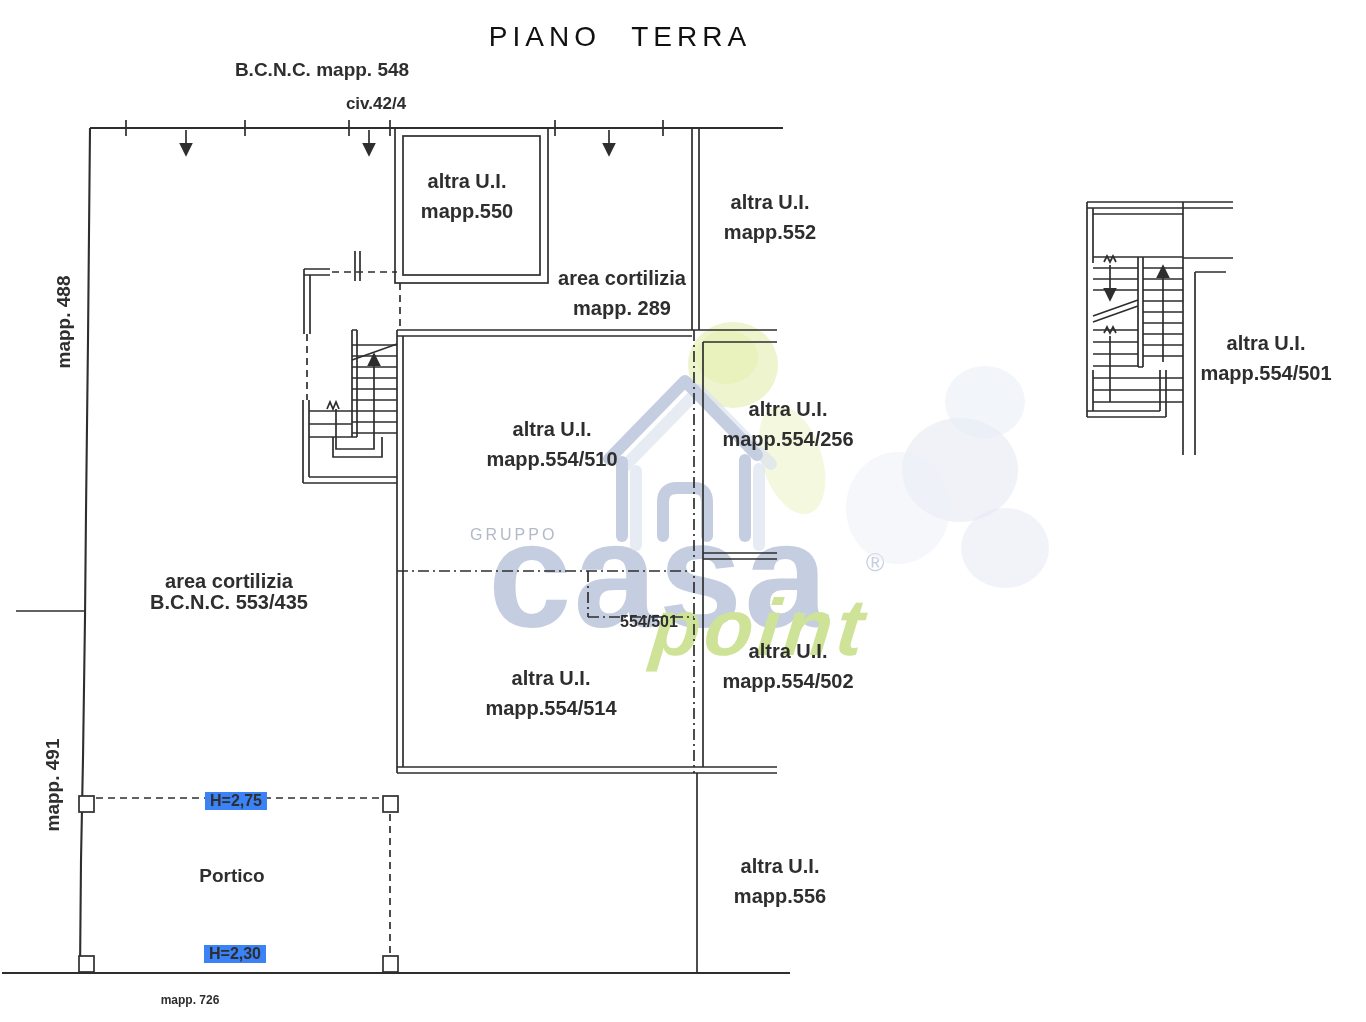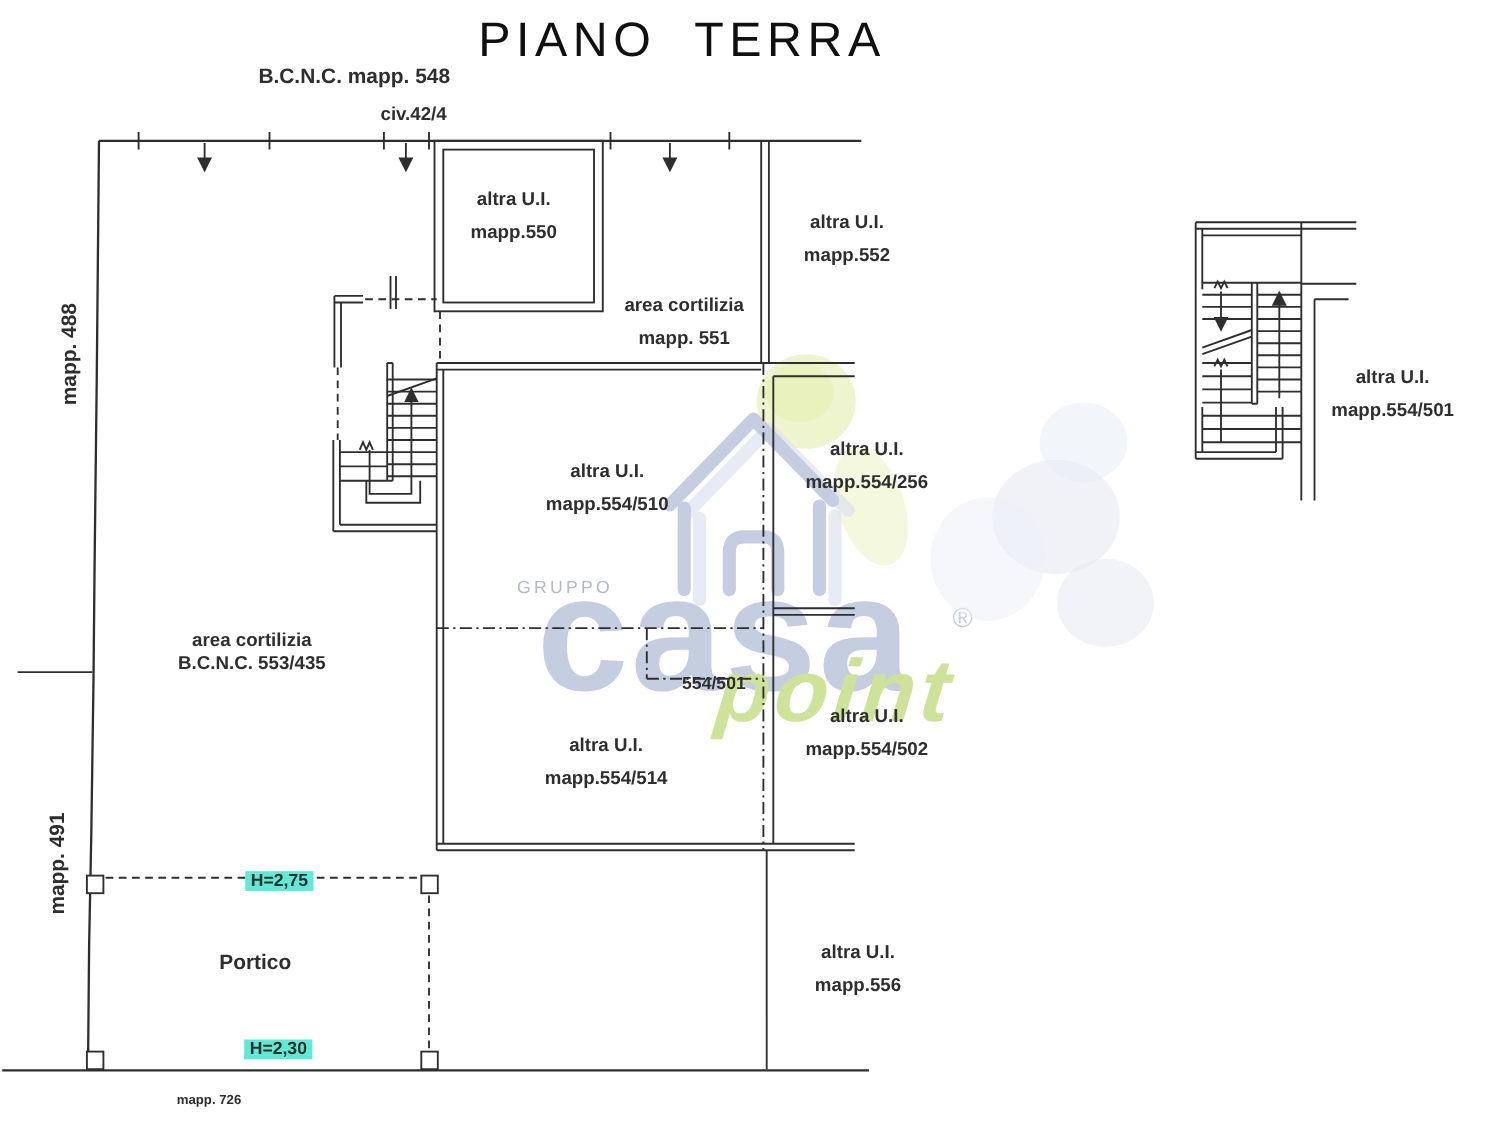--- a/index.html
+++ b/index.html
@@ -10,32 +10,32 @@
   svg.plan{position:absolute;left:0;top:0;z-index:2;}
   
   .w{stroke:var(--ink,#2e2e2e);stroke-width:1.7;fill:none;}
   .thick{stroke-width:2.1;}
   .dd{stroke-dasharray:11 4 2 4;}
   .dash{stroke-dasharray:7 5;}
   .pillar{fill:#fff;stroke:var(--ink,#2e2e2e);stroke-width:1.7;}
   
   .lbl{
     position:absolute;transform:translate(-50%,-50%);text-align:center;z-index:3;
-    font-weight:bold;font-size:17px;line-height:30px;color:var(--ink,#222);
+    font-weight:bold;font-size:20px;line-height:30px;color:var(--ink,#222);
     white-space:nowrap;
   }
   .lbl span{display:block;}
   .lh21{line-height:21px;}
   .b15{font-size:17px;}
   .b16{font-size:16px;}
   .b19{font-size:19px;}
   .b20{font-size:12px;}
-  .bgw{background:#5eead4;padding:0 5px;line-height:18px;margin-left:18px;}
+  .bgw{background:#3b82f6;padding:0 5px;line-height:18px;}
   .title{
-    font-size:44px;font-weight:400;letter-spacing:5px;word-spacing:18px;
+    font-size:28px;font-weight:400;letter-spacing:5px;word-spacing:18px;
     color:#101010;line-height:40px;
   }
   .vlbl{transform:translate(-50%,-50%) rotate(-90deg);}
   
   .wmtxt{position:absolute;z-index:1;white-space:nowrap;}
   .wm-gruppo{left:470px;top:526px;font-size:16px;letter-spacing:3px;color:var(--gruppo-gray,#b2b9c7);font-weight:400;}
   .wm-casa{left:488px;top:500px;font-size:150px;line-height:1;font-weight:bold;letter-spacing:2px;color:var(--brand-blue,#c5cde0);}
   .wm-reg{left:866px;top:548px;font-size:25px;color:var(--brand-blue,#c5cde0);}
   .wm-point{left:652px;top:588px;font-size:80px;line-height:1;font-weight:bold;font-style:italic;letter-spacing:4px;color:var(--brand-green,#cfe398);transform:skewX(-6deg);}
 </style>
@@ -167,21 +167,21 @@
   <div class="lbl vlbl b19" style="left:64px;top:322px">mapp. 488</div>
   <div class="lbl vlbl b19" style="left:53px;top:785px">mapp. 491</div>
   <div class="lbl b20" style="left:190px;top:1000px">mapp. 726</div>
 
   <div class="lbl" style="left:467px;top:196px">
     <span>altra U.I.</span>
     <span>mapp.550</span>
   </div>
   <div class="lbl" style="left:622px;top:293px">
     <span>area cortilizia</span>
-    <span>mapp. 551</span>
+    <span>mapp. 289</span>
   </div>
   <div class="lbl" style="left:770px;top:217px">
     <span>altra U.I.</span>
     <span>mapp.552</span>
   </div>
   <div class="lbl" style="left:788px;top:424px">
     <span>altra U.I.</span>
     <span>mapp.554/256</span>
   </div>
   <div class="lbl" style="left:552px;top:444px">

